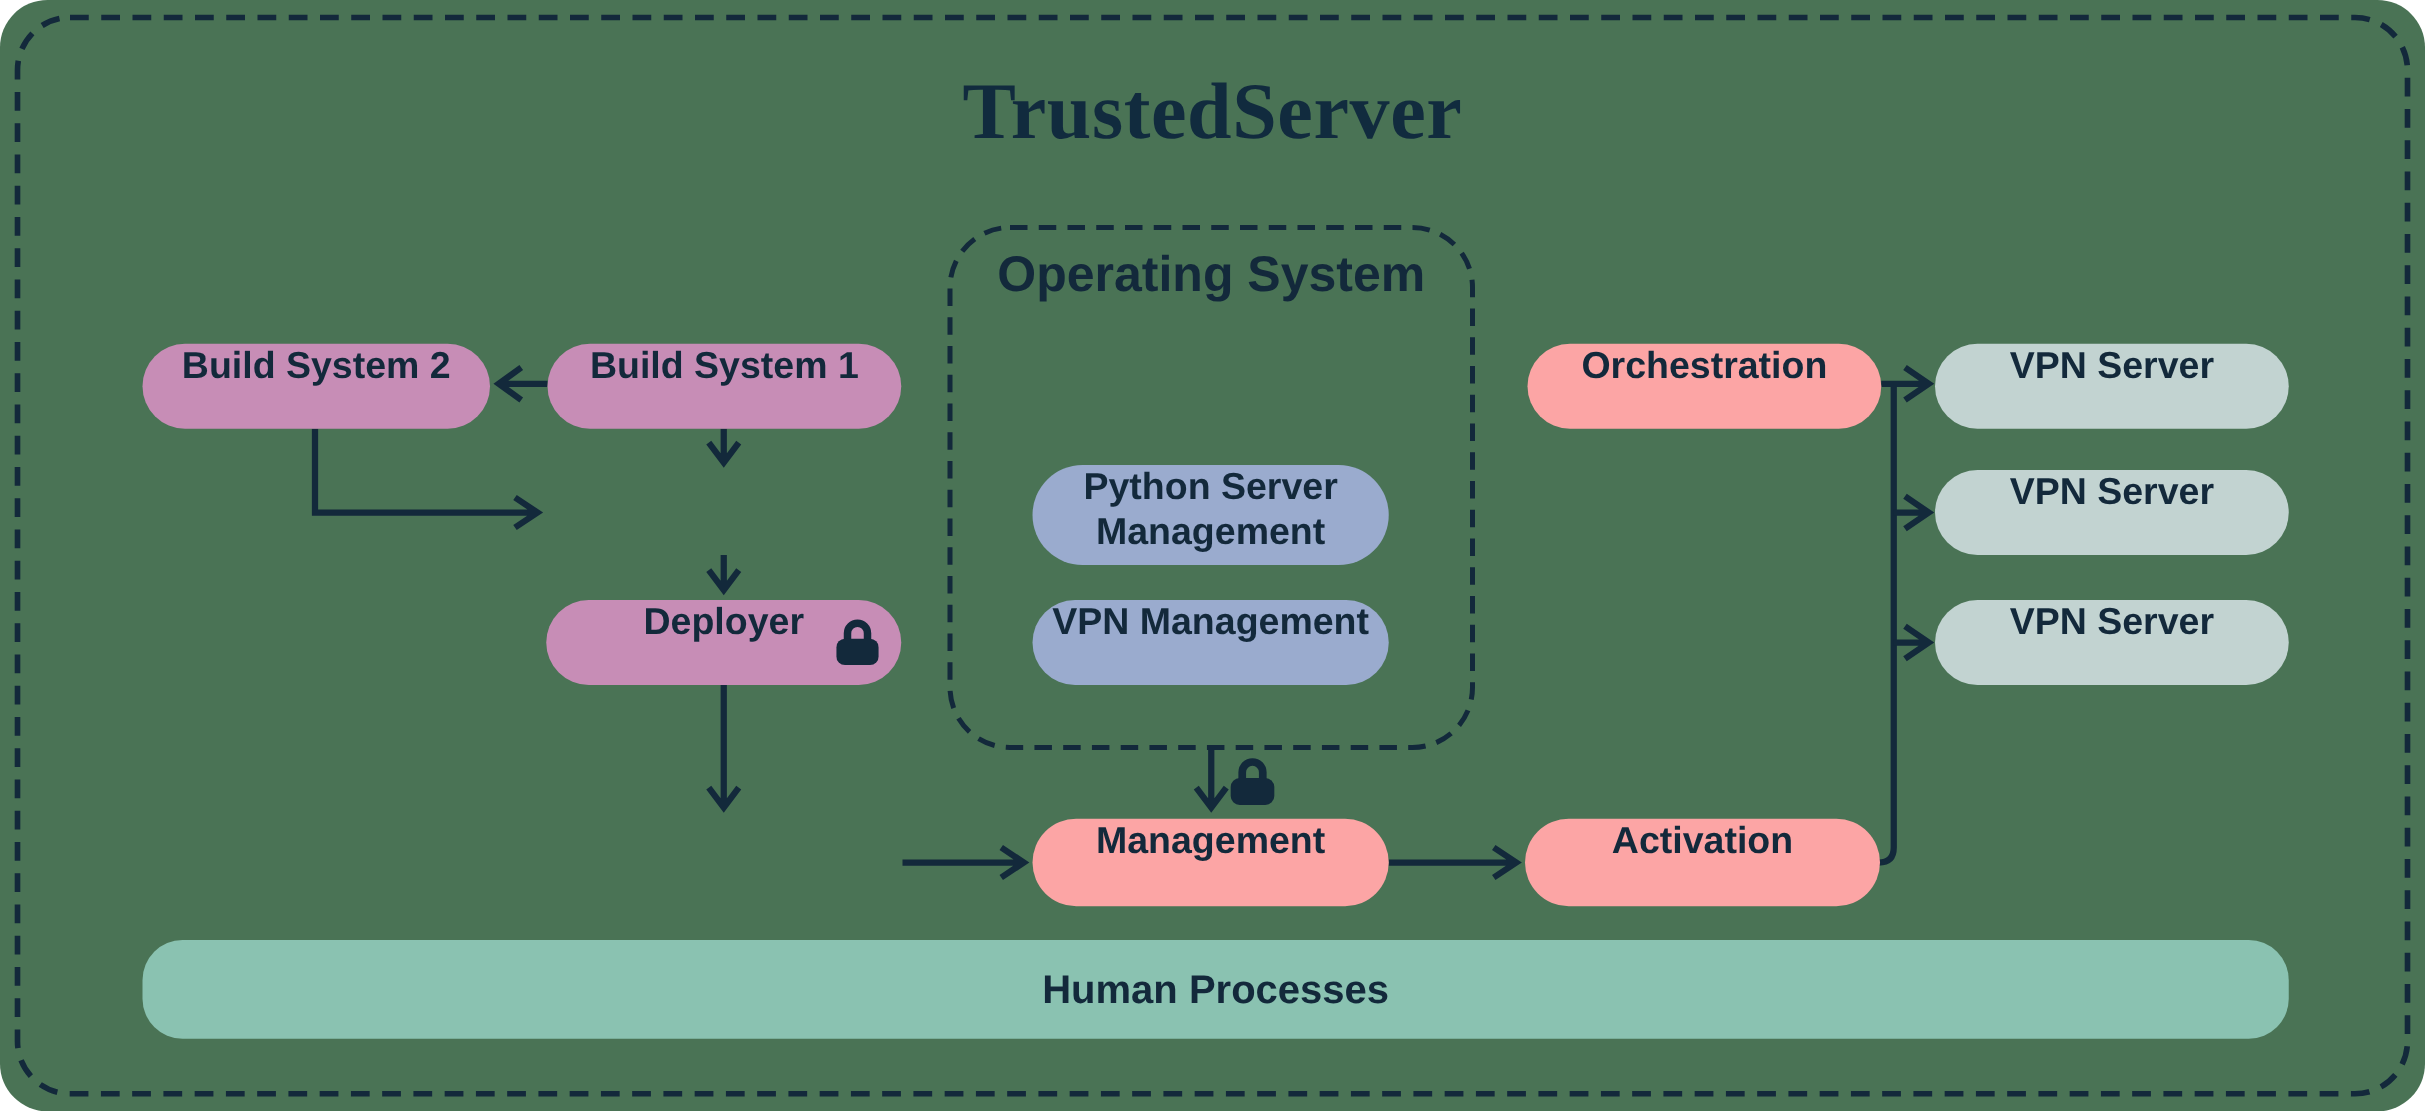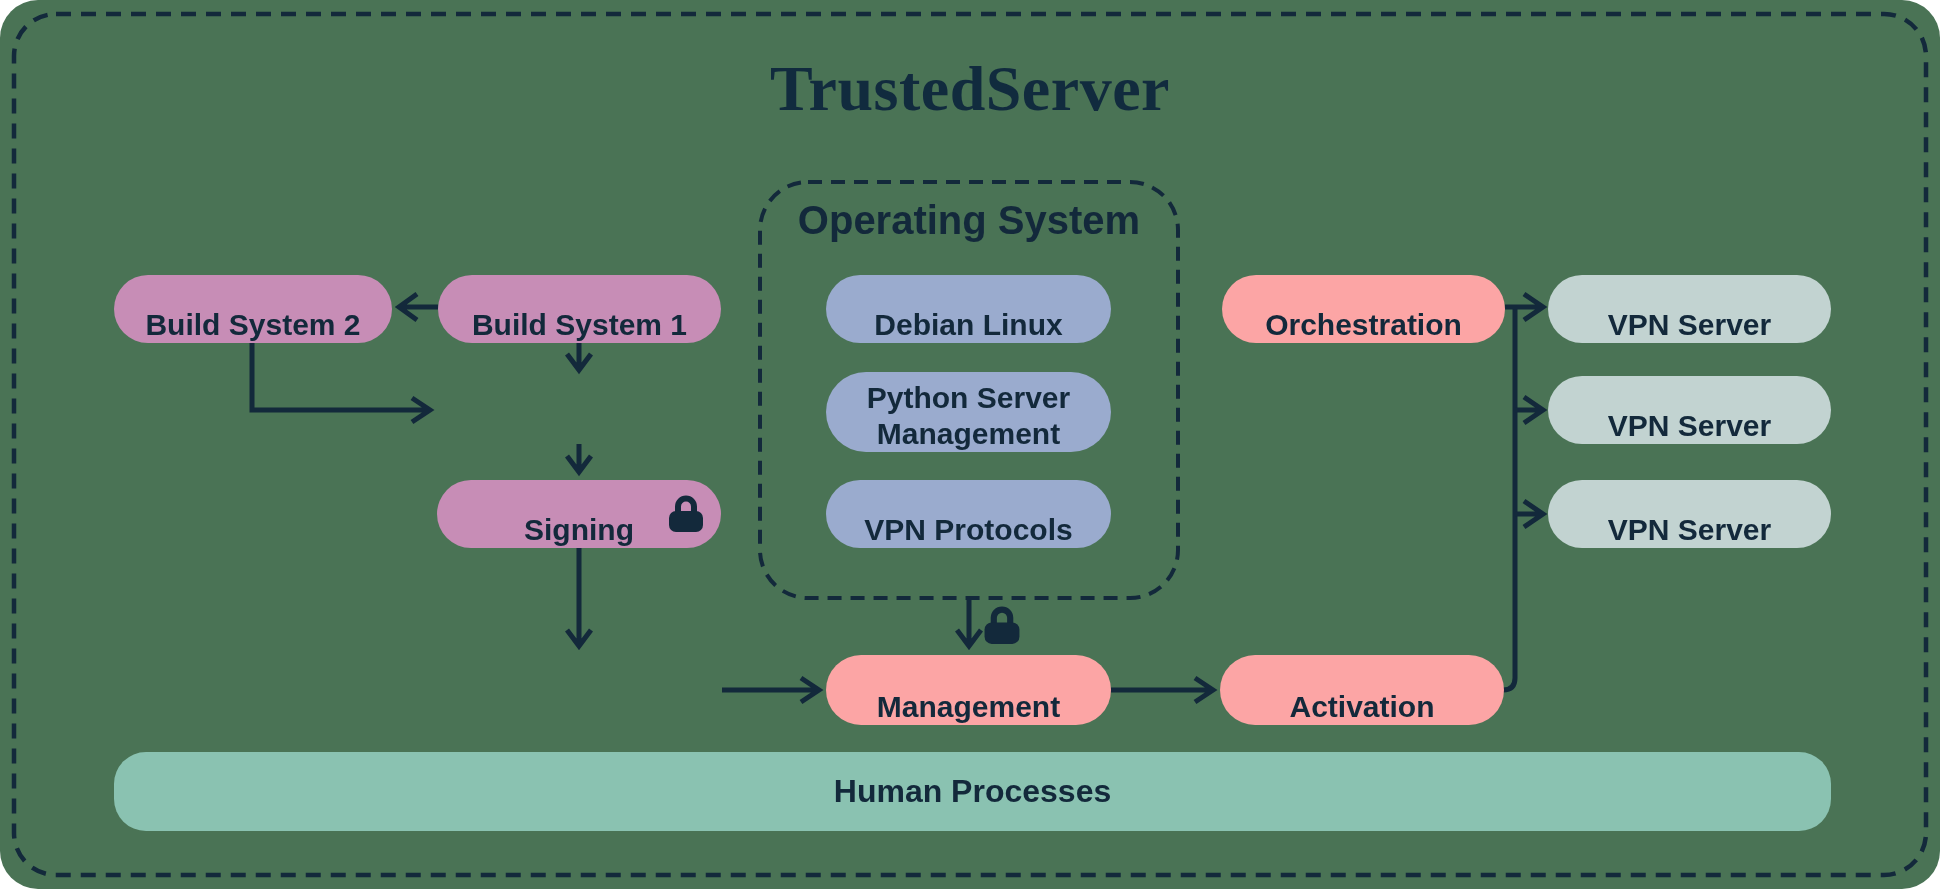--- a/index.html
+++ b/index.html
@@ -29,21 +29,21 @@
     letter-spacing: 0.5px;
   }
   .node {
     position: absolute;
     left: calc(var(--x) * 1px);
     top: calc(var(--y) * 1px);
     width: calc(var(--w) * 1px);
     height: calc(var(--h) * 1px);
     border-radius: 999px;
     display: flex;
-    align-items: flex-end;
+    align-items: flex-start;
     justify-content: center;
     text-align: center;
     font-weight: 700;
     font-size: 30px;
     line-height: 36px;
     color: #13293b;
   }
   .pink   { background: #c78db6; }
   .blue   { background: #9aabce; }
   .cream  { background: #fca5a5; }
@@ -125,35 +125,32 @@
 
   <div class="os-title">Operating System</div>
 
   <div class="node pink" style="--x:114; --y:275; --w:278; --h:68">
     <span>Build System 2</span>
   </div>
   <div class="node pink" style="--x:438; --y:275; --w:283; --h:68">
     <span>Build System 1</span>
   </div>
   <div class="node pink" style="--x:437; --y:480; --w:284; --h:68">
-    <span>Signing</span>
+    <span>Deployer</span>
     <svg class="lock-in-node" width="34" height="38" viewBox="0 0 34 38">
       <path d="M9,18 V11.5 A8,8 0 0 1 25,11.5 V18" fill="none" stroke="#13293b" stroke-width="6"></path>
       <rect x="0" y="16" width="34" height="21" rx="7" fill="#13293b"></rect>
     </svg>
   </div>
 
-  <div class="node blue" style="--x:826; --y:275; --w:285; --h:68">
-    <span>Debian Linux</span>
-  </div>
   <div class="node blue" style="--x:826; --y:372; --w:285; --h:80">
     <span style="max-width:240px">Python Server Management</span>
   </div>
   <div class="node blue" style="--x:826; --y:480; --w:285; --h:68">
-    <span>VPN Protocols</span>
+    <span>VPN Management</span>
   </div>
 
   <div class="node cream" style="--x:826; --y:655; --w:285; --h:70">
     <span>Management</span>
   </div>
   <div class="node cream" style="--x:1220; --y:655; --w:284; --h:70">
     <span>Activation</span>
   </div>
   <div class="node cream" style="--x:1222; --y:275; --w:283; --h:68">
     <span>Orchestration</span>

